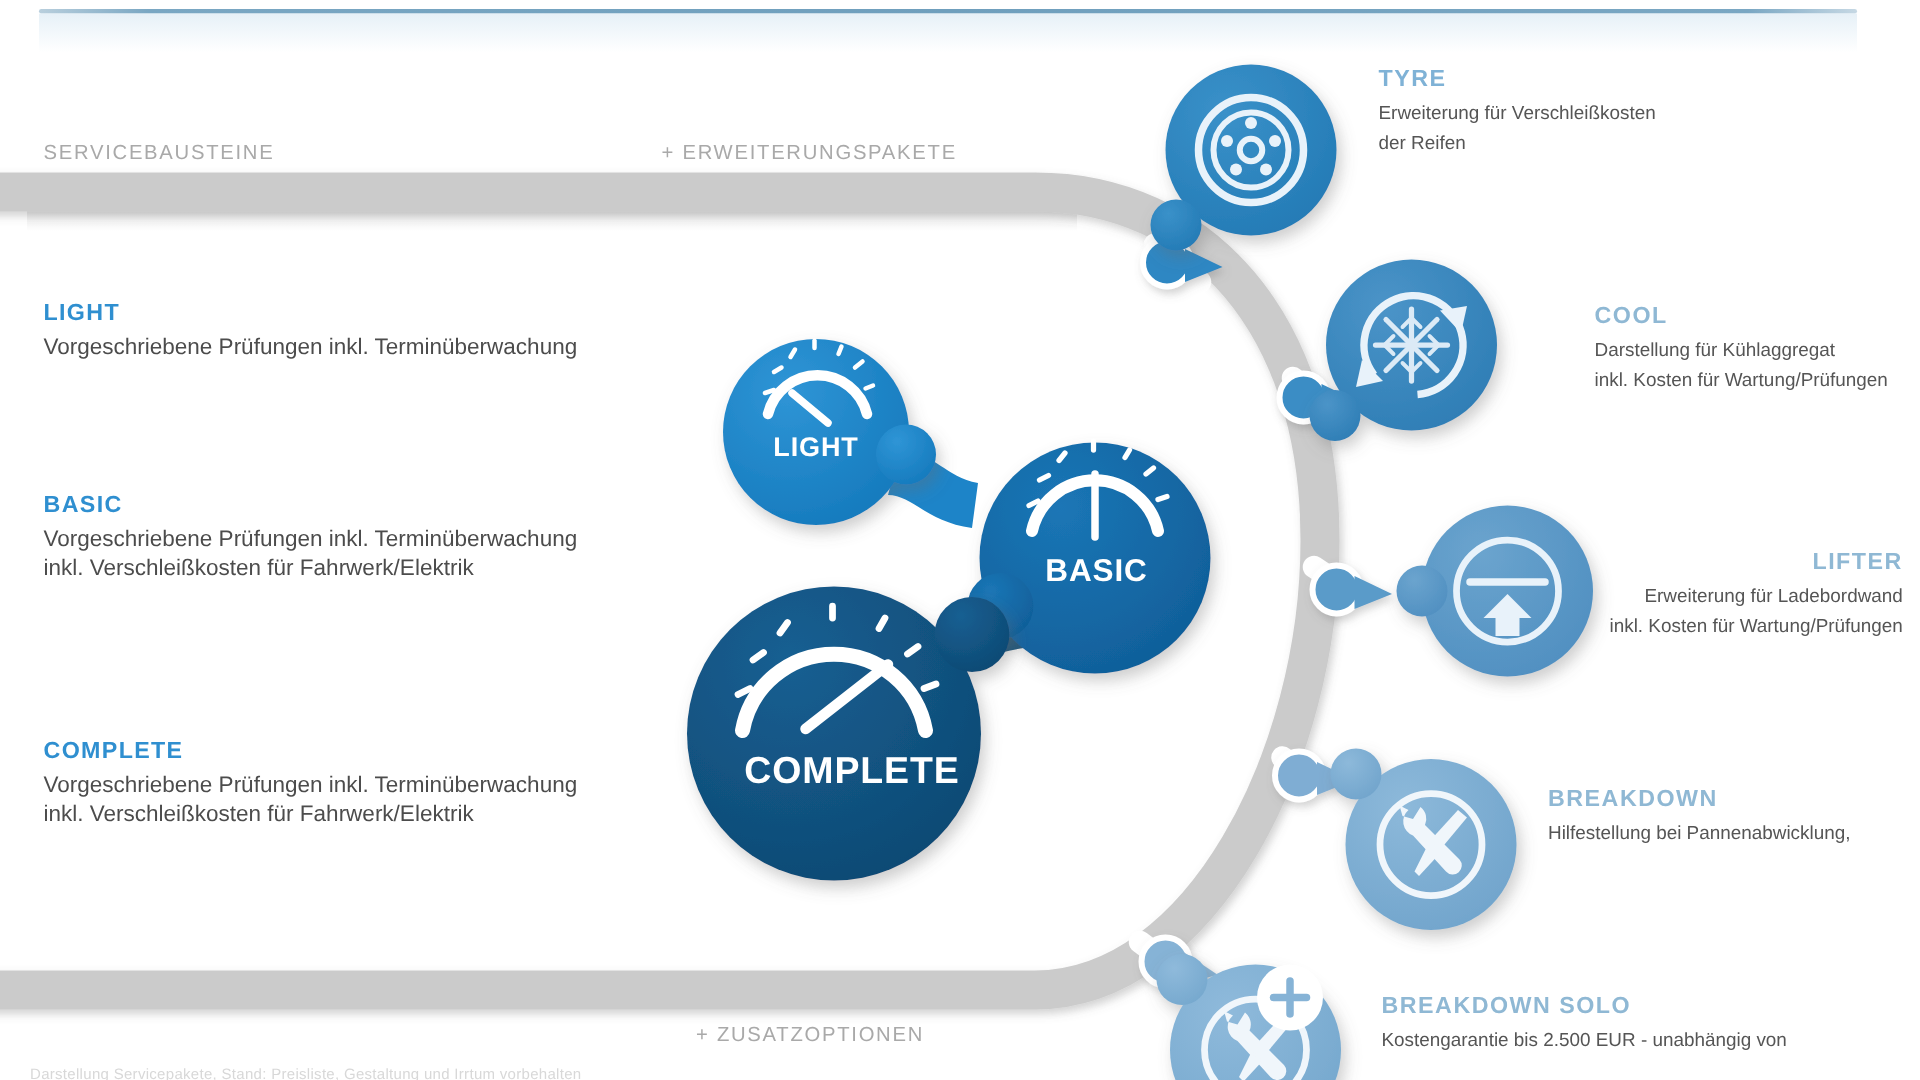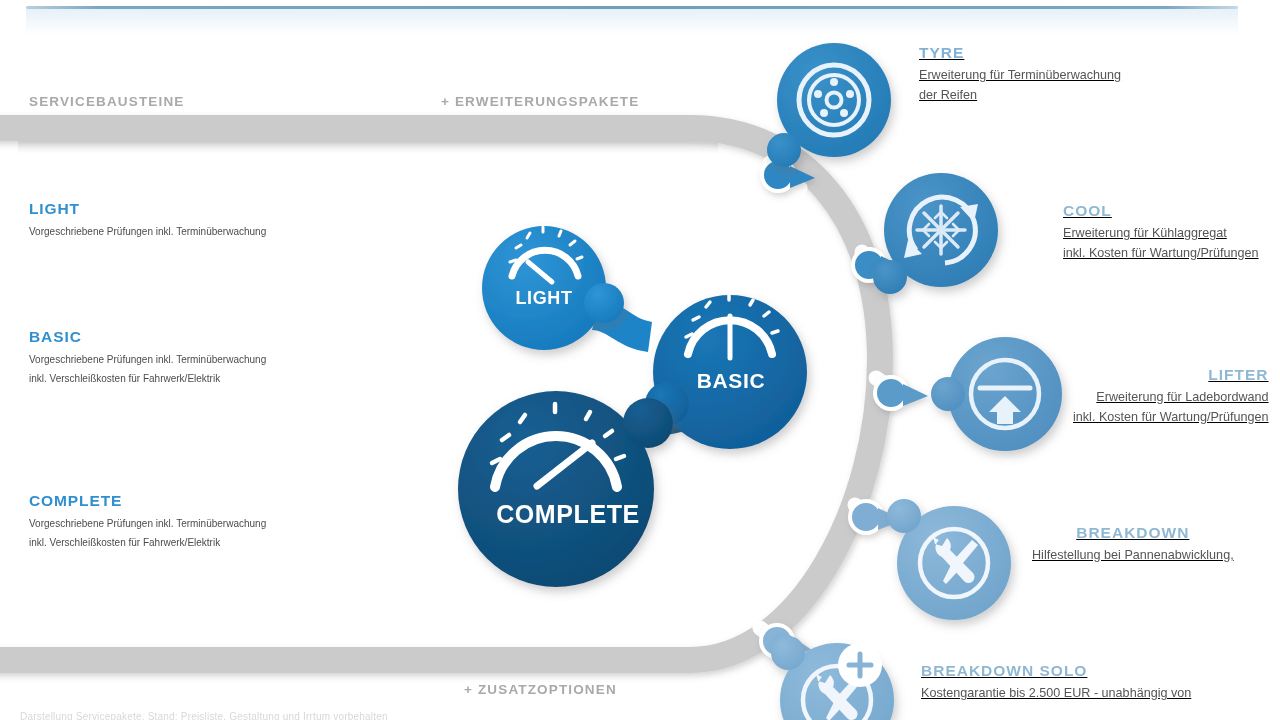--- a/index.html
+++ b/index.html
@@ -13,46 +13,46 @@
 
   
   .top-rule{position:absolute;left:26px;top:6px;width:1212px;height:3px;
     background:linear-gradient(90deg,#b9cfdd 0%,#7aa7c3 6%,#6f9fbd 50%,#7aa7c3 94%,#c6d8e4 100%);
     border-radius:2px;}
   .top-fade{position:absolute;left:26px;top:9px;width:1212px;height:26px;
     background:linear-gradient(180deg,rgba(226,238,246,.85),rgba(255,255,255,0));}
 
   
   .caption{position:absolute;color:#a9a9a9;font-size:13.5px;letter-spacing:1.15px;
-    font-weight:700;white-space:nowrap;}
+    font-weight:400;white-space:nowrap;}
   #cap-bausteine{left:29px;top:94px;}
   #cap-erweiterung{left:441px;top:94px;}
   #cap-zusatz{left:464px;top:682px;}
 
   
   .band{position:absolute;left:18px;top:120px;width:700px;height:34px;
     background:linear-gradient(180deg,rgba(232,232,232,.0),rgba(226,226,226,.95) 55%,rgba(240,240,240,0));}
 
   
   .blk{position:absolute;left:29px;}
   .blk h3{margin:0 0 4px 0;font-size:15.5px;letter-spacing:.9px;font-weight:700;color:#2f8fd0;}
-  .blk p{margin:0;font-size:10px;line-height:19px;color:#4c4c4c;font-weight:400;white-space:nowrap;}
+  .blk p{margin:0;font-size:15px;line-height:19px;color:#4c4c4c;font-weight:400;white-space:nowrap;}
   #blk-light{top:200px;}
   #blk-basic{top:328px;}
   #blk-complete{top:492px;}
 
   
-  .rblk{position:absolute;text-decoration:underline;}
+  .rblk{position:absolute;}
   .rblk h3{margin:0 0 4px 0;font-size:15.5px;letter-spacing:1.0px;font-weight:700;color:#8fb8d4;}
   .rblk p{margin:0;font-size:12.6px;line-height:19.5px;color:#555;font-weight:400;white-space:nowrap;}
   #rblk-tyre{left:919px;top:44px;}
   #rblk-tyre h3{color:#7fb2d6;}
   #rblk-cool{left:1063px;top:202px;}
   #rblk-lifter{left:1073px;top:366px;text-align:right;}
-  #rblk-breakdown{left:1032px;top:524px;text-align:center;}
+  #rblk-breakdown{left:1032px;top:524px;}
   #rblk-solo{left:921px;top:662px;}
 
   
   .footnote{position:absolute;left:20px;top:711px;font-size:10px;color:#d8d8d8;
     letter-spacing:.2px;white-space:nowrap;}
 
   
   svg.canvas{position:absolute;left:0;top:0;width:1280px;height:720px;}
 
   
@@ -329,27 +329,27 @@
   </div>
 
   <div class="blk" id="blk-complete">
     <h3>COMPLETE</h3>
     <p>Vorgeschriebene Prüfungen inkl. Terminüberwachung</p>
     <p>inkl. Verschleißkosten für Fahrwerk/Elektrik</p>
   </div>
 
   <div class="rblk" id="rblk-tyre">
     <h3>TYRE</h3>
-    <p>Erweiterung für Terminüberwachung</p>
+    <p>Erweiterung für Verschleißkosten</p>
     <p>der Reifen</p>
   </div>
 
   <div class="rblk" id="rblk-cool">
     <h3>COOL</h3>
-    <p>Erweiterung für Kühlaggregat</p>
+    <p>Darstellung für Kühlaggregat</p>
     <p>inkl. Kosten für Wartung/Prüfungen</p>
   </div>
 
   <div class="rblk" id="rblk-lifter">
     <h3>LIFTER</h3>
     <p>Erweiterung für Ladebordwand</p>
     <p>inkl. Kosten für Wartung/Prüfungen</p>
   </div>
 
   <div class="rblk" id="rblk-breakdown">

